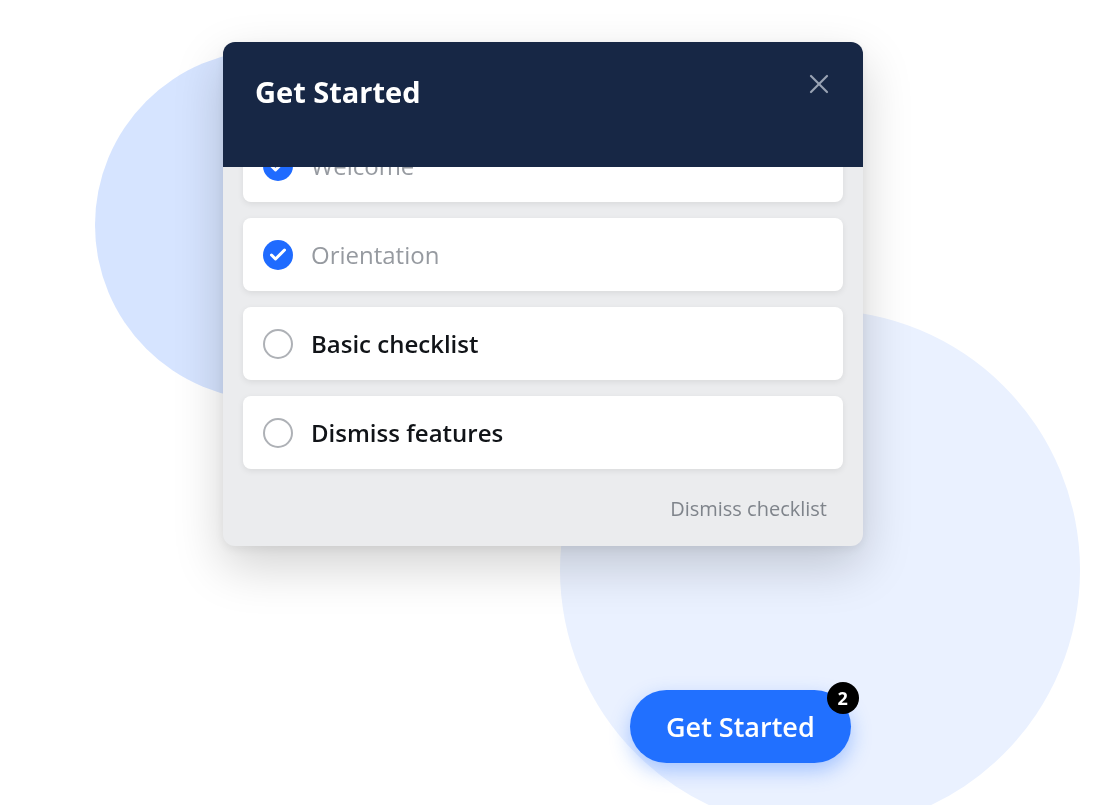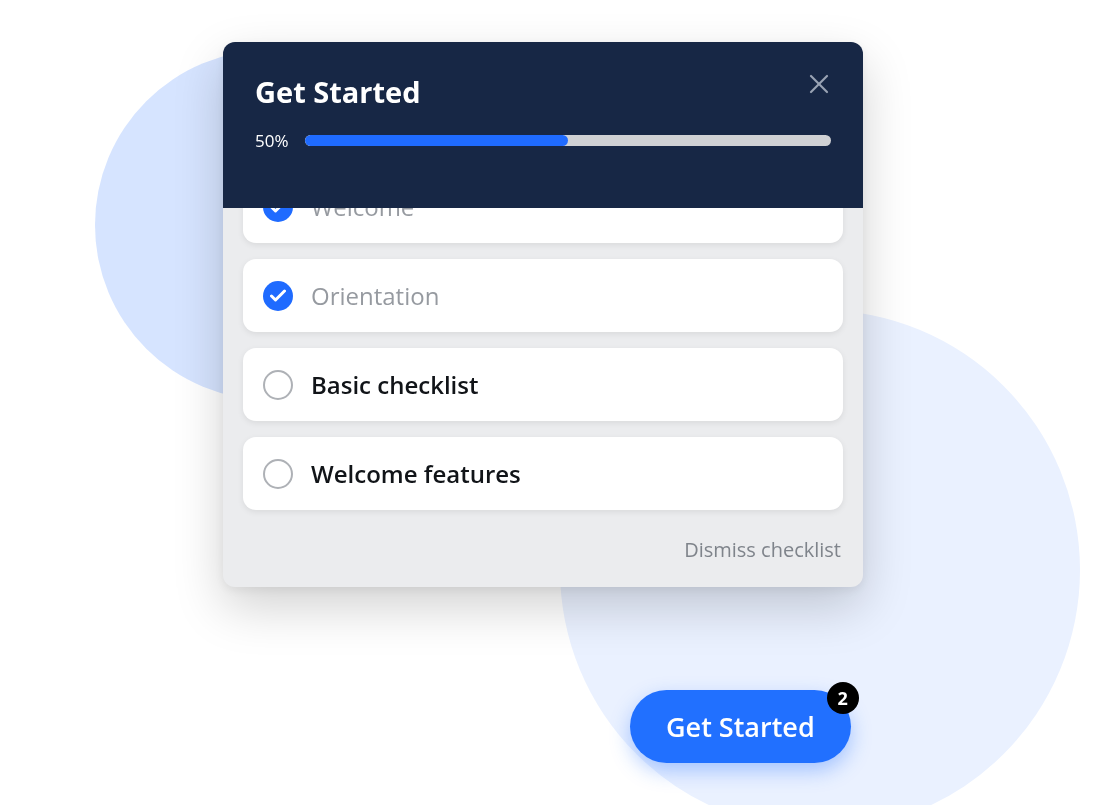--- a/index.html
+++ b/index.html
@@ -89,21 +89,21 @@
     }
     .checklist {
       padding: 0 20px 20px 20px;
       margin-top: -38px;
       display: flex;
       flex-direction: column;
       gap: 16px;
     }
     .checklist-item {
       background: #ffffff;
-      border-radius: 13px;
+      border-radius: 8px;
       box-shadow: 0 2px 6px rgba(0,0,0,0.08);
       padding: 20px 20px;
       display: flex;
       align-items: center;
       gap: 18px;
       cursor: pointer;
     }
     .check-indicator {
       width: 30px;
       height: 30px;
@@ -122,21 +122,21 @@
       border: 2px solid #aeb1b6;
     }
     .item-label {
       font-size: 24px;
       font-weight: 500;
     }
     .item-label.done { color: #969aa0; }
     .item-label.todo { color: #111418; font-weight: 600; }
     .dismiss-row {
       text-align: right;
-      padding: 6px 22px 24px 24px;
+      padding: 6px 36px 24px 24px;
     }
     .dismiss-link {
       color: #7f848b;
       font-size: 20px;
       font-weight: 500;
       cursor: pointer;
     }
     .fab {
       position: absolute;
       top: 690px;
@@ -179,26 +179,20 @@
   <div class="card-header">
     <div class="card-title">Get Started</div>
     <div class="close-btn">
       <span>
         <svg viewBox="0 0 24 24" fill="none" stroke="#9aa3b4" stroke-width="2.2" stroke-linecap="round">
           <line x1="4" y1="4" x2="20" y2="20"></line>
           <line x1="20" y1="4" x2="4" y2="20"></line>
         </svg>
       </span>
     </div>
-    <div class="progress-row">
-      <span class="progress-label">50%</span>
-      <div class="progress-track">
-        <div class="progress-fill" style="width:50%"></div>
-      </div>
-    </div>
   </div>
 
   <div class="checklist">
 
     <div class="checklist-item">
       <div class="check-indicator done">
         <svg viewBox="0 0 16 13" fill="none" stroke="#ffffff" stroke-width="3" stroke-linecap="round" stroke-linejoin="round">
           <polyline points="1.5,7 5.5,11 14.5,2"></polyline>
         </svg>
       </div>
@@ -214,21 +208,21 @@
       <span class="item-label done">Orientation</span>
     </div>
 
     <div class="checklist-item">
       <div class="check-indicator todo"></div>
       <span class="item-label todo">Basic checklist</span>
     </div>
 
     <div class="checklist-item">
       <div class="check-indicator todo"></div>
-      <span class="item-label todo">Welcome features</span>
+      <span class="item-label todo">Dismiss features</span>
     </div>
 
   </div>
 
   <div class="dismiss-row">
     <span class="dismiss-link">Dismiss checklist</span>
   </div>
 </div>
 
 <div class="fab">

